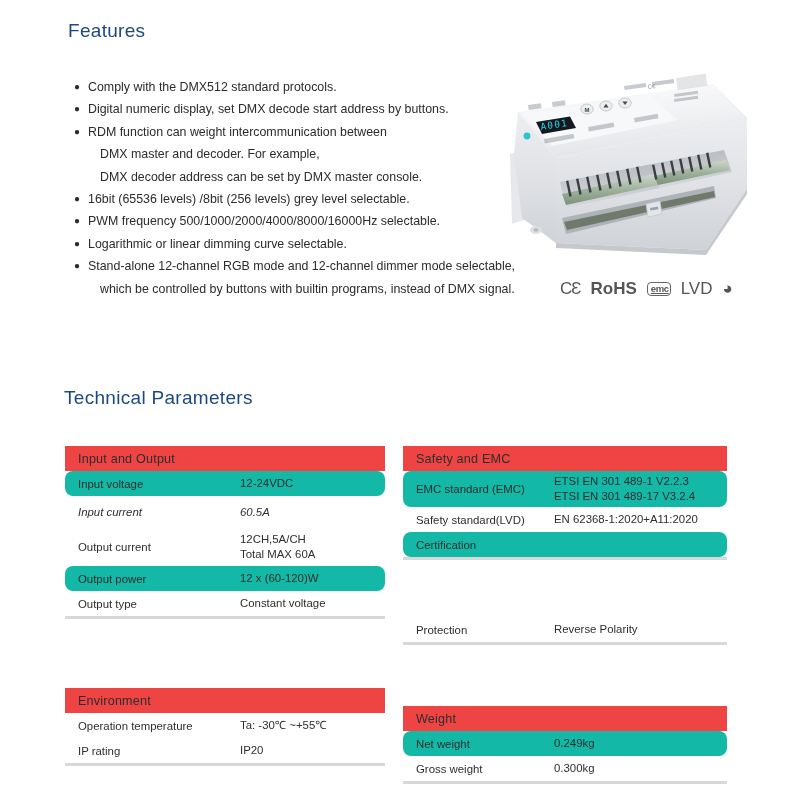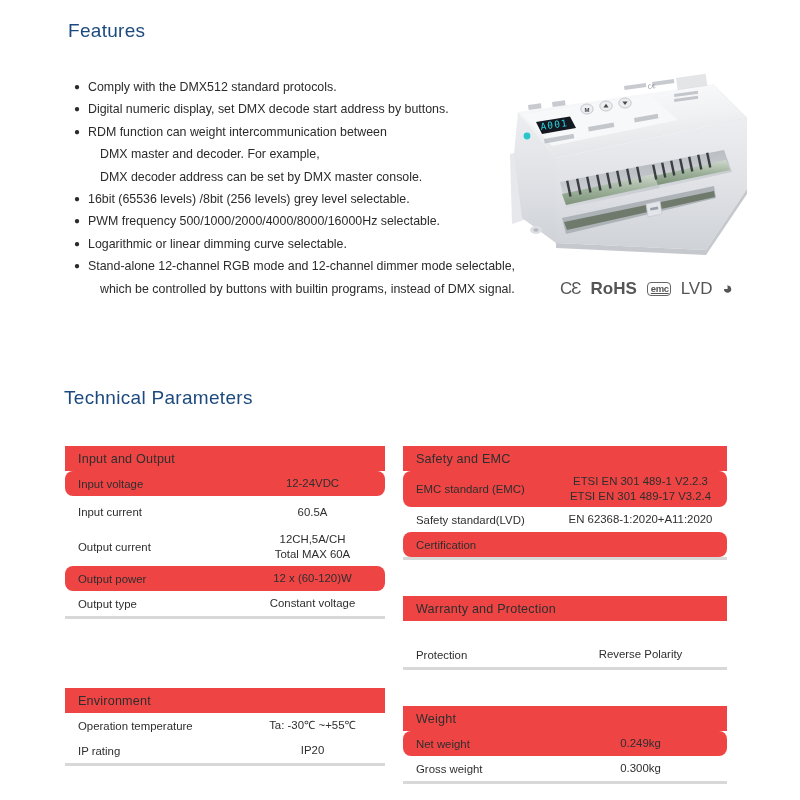--- a/index.html
+++ b/index.html
@@ -107,25 +107,25 @@
     width: 1.2px;
     background: #9a9a9a;
   }
   .spec-row {
     display: flex;
     align-items: center;
     position: relative;
     font-size: 11.4px;
     color: #2e2e2e;
   }
-  .spec-row.shaded { background: #ef4444; border-radius: 8px; }
+  .spec-row.shaded { background: #14b8a6; border-radius: 8px; }
   .spec-row.plain { background: #ffffff; }
   .spec-row .cell-label { padding-left: 13px; flex: 0 0 auto; }
   .spec-row .cell-value { padding-left: 14px; flex: 1 1 auto; }
-  .spec-row .cell-value .vline { display: block; line-height: 15px; text-align: center; }
+  .spec-row .cell-value .vline { display: block; line-height: 15px; }
   .tbl-footline { height: 3px; background: #d8d8d8; }
 
   
   #table-input-output { left: 65px; top: 446px; width: 320px; }
   #table-input-output .divider { left: 161px; }
   #table-input-output .cell-label { width: 161px; }
 
   #table-safety-emc { left: 403px; top: 446px; width: 324px; }
   #table-safety-emc .divider { left: 137px; }
   #table-safety-emc .cell-label { width: 137px; }
@@ -280,21 +280,21 @@
 <div class="spec-table" id="table-input-output">
     <div class="tbl-title">Input and Output</div>
     <div class="tbl-body">
       <div class="divider"></div>
       <div class="spec-row shaded" style="height: 25px;">
         <div class="cell-label">Input voltage</div>
         <div class="cell-value">
           <span class="vline">12-24VDC</span>
         </div>
       </div>
-      <div class="spec-row plain" style="height: 32px;">
+      <div class="spec-row plain" style="height: 32px; font-style: italic;">
         <div class="cell-label">Input current</div>
         <div class="cell-value">
           <span class="vline">60.5A</span>
         </div>
       </div>
       <div class="spec-row plain" style="height: 38px;">
         <div class="cell-label">Output current</div>
         <div class="cell-value">
           <span class="vline">12CH,5A/CH</span>
           <span class="vline">Total MAX 60A</span>
@@ -332,21 +332,20 @@
           <span class="vline">EN 62368-1:2020+A11:2020</span>
         </div>
       </div>
       <div class="spec-row shaded" style="height: 25px;">
         <div class="cell-label">Certification</div>
       </div>
     </div>
     <div class="tbl-footline"></div>
   </div>
 <div class="spec-table" id="table-warranty">
-    <div class="tbl-title">Warranty and Protection</div>
     <div class="tbl-body">
       <div class="divider"></div>
       <div class="spec-row plain" style="height: 25px; margin-top: 21px;">
         <div class="cell-label">Protection</div>
         <div class="cell-value">
           <span class="vline">Reverse Polarity</span>
         </div>
       </div>
     </div>
     <div class="tbl-footline"></div>

